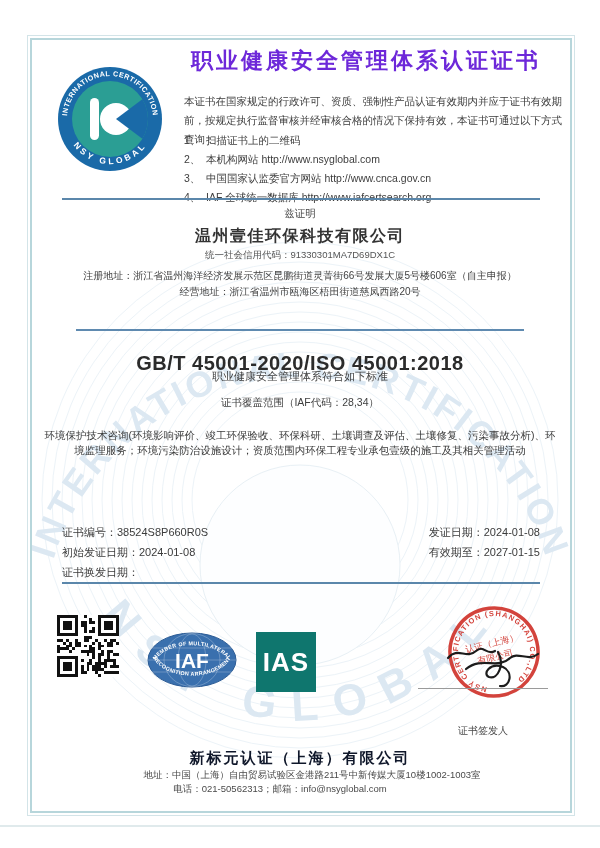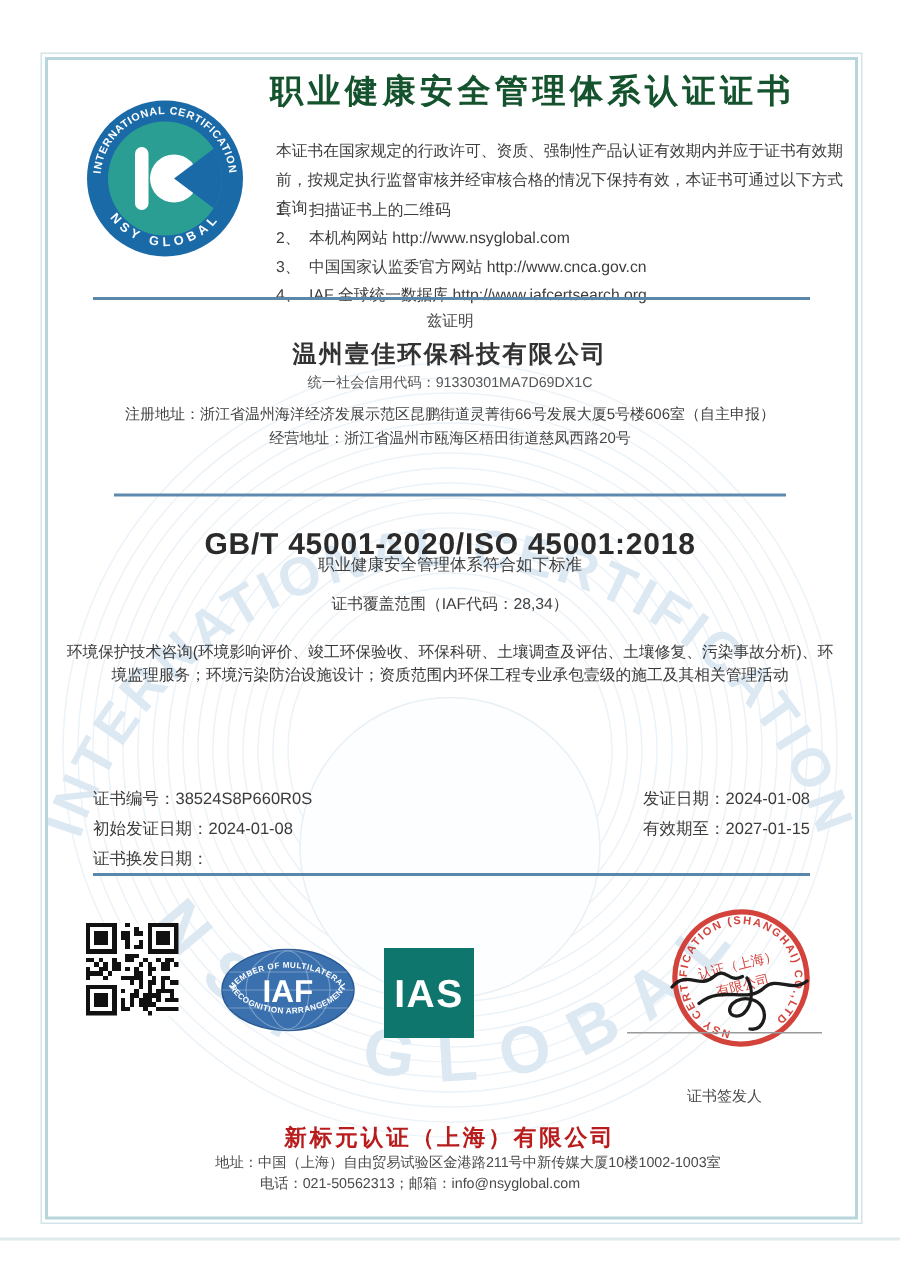--- a/index.html
+++ b/index.html
@@ -8,22 +8,22 @@
     font-family:"Liberation Sans","DejaVu Sans",sans-serif;color:#3c3c3c;
   }
   
   .frame-outer{position:absolute;left:27px;top:35px;width:546px;height:779px;border:1px solid #d3e4e8;}
   .frame-inner{position:absolute;left:2px;top:2px;right:2px;bottom:2px;border:2px solid #b7d6db;}
   .scan-edge{position:absolute;left:0;top:825px;width:600px;height:2px;background:#e0eaec;}
   
   .watermark{position:absolute;left:0;top:0;pointer-events:none;}
   
   .logo{position:absolute;left:57px;top:66px;}
-  .page-title{position:absolute;left:180px;top:46px;width:372px;
-    font-size:22px;font-weight:bold;letter-spacing:3px;color:#14532d;}
+  .page-title{position:absolute;left:180px;top:46px;width:372px;text-align:center;
+    font-size:22px;font-weight:bold;letter-spacing:3px;color:#6d28d9;}
   .intro{position:absolute;left:184px;top:92px;width:382px;font-size:10.5px;line-height:19px;color:#3d3d3d;}
   .intro-list{position:absolute;left:184px;top:131px;width:382px;font-size:10.5px;color:#3d3d3d;}
   .intro-item{display:flex;line-height:19px;}
   .intro-item .num{width:22px;flex:none;}
   
   .hr{position:absolute;height:2px;background:#5b87ab;}
   .hr1{left:62px;top:198px;width:478px;}
   .hr2{left:76px;top:329px;width:448px;background:#5f8ab0;}
   .hr3{left:62px;top:582px;width:478px;}
   
@@ -55,21 +55,21 @@
     display:flex;align-items:center;justify-content:center;letter-spacing:1px;}
   .ias-meta{margin-left:6px;padding-top:1px;}
   .ias-line1{font-size:7.5px;font-weight:bold;color:#3a3a3a;letter-spacing:0.2px;}
   .ias-line2,.ias-line3{font-size:6.3px;color:#8a8a8a;margin-top:1px;}
   .ias-line4{font-size:9px;font-weight:bold;color:#3a3a3a;margin-top:2px;}
   .stamp{position:absolute;left:438px;top:596px;}
   .sig-line{position:absolute;left:418px;top:688px;width:130px;height:1px;background:#9a9a9a;}
   .signer-label{position:absolute;left:418px;top:724px;width:130px;text-align:center;font-size:10px;color:#4a4a4a;}
   
   .footer-company{position:absolute;left:0;top:749px;width:600px;text-align:center;
-    font-size:15px;font-weight:bold;letter-spacing:2px;color:#b91c1c;}
+    font-size:15px;font-weight:bold;letter-spacing:2px;color:#0f172a;}
   .footer-address{position:absolute;left:12px;top:769px;width:600px;text-align:center;font-size:9.5px;color:#4a4a4a;}
   .footer-contact{position:absolute;left:0;top:783px;width:560px;text-align:center;font-size:9.5px;color:#4a4a4a;}
 </style>
 </head>
 <body>
 
 <svg class="watermark" width="600" height="848" viewBox="0 0 600 848">
   <g fill="none" stroke="#ecf3f8" stroke-width="1">
     <circle cx="300" cy="500" r="108"></circle>
       <circle cx="300" cy="500" r="118"></circle>

